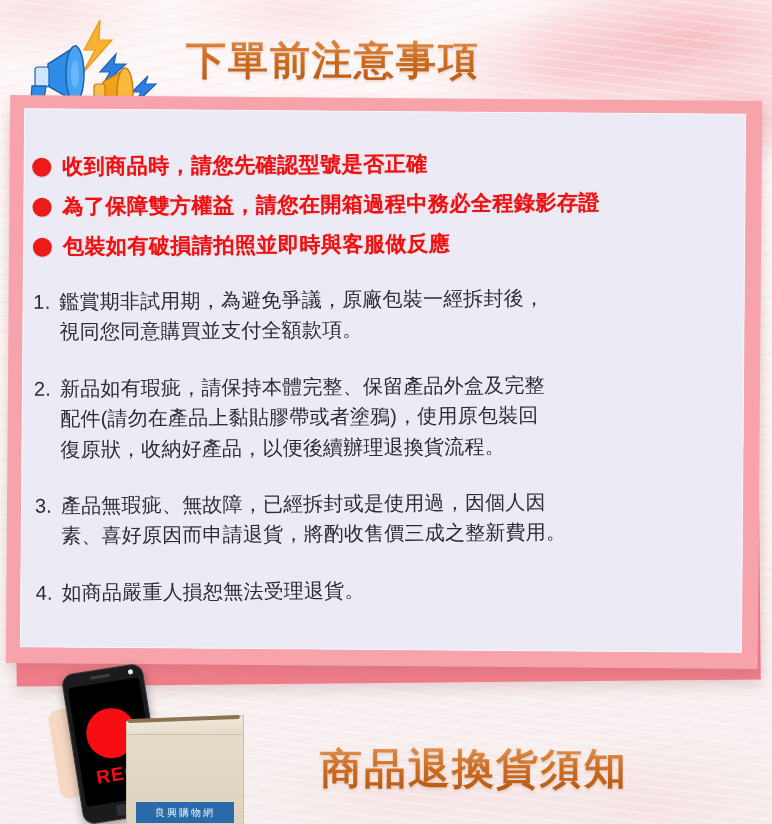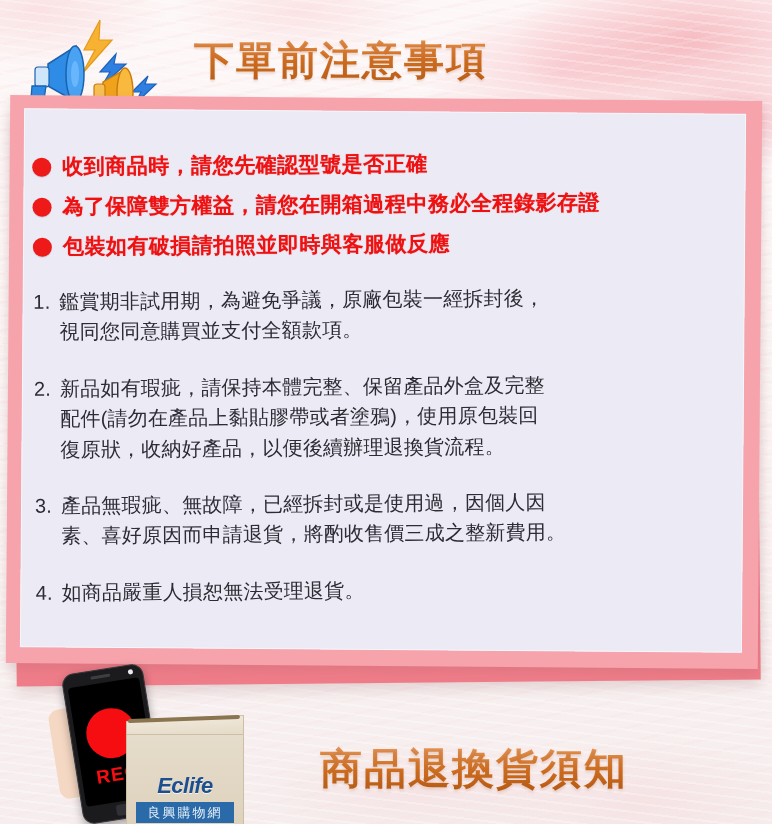--- a/index.html
+++ b/index.html
@@ -126,21 +126,21 @@
     font-size: 20px;
   }
   .note-body {
     flex: 1 1 auto;
   }
   .note-line { display: block; white-space: nowrap; }
 
   
   #title {
     position: absolute;
-    left: 194px;
+    left: 186px;
     top: 33px;
     font-size: 40px;
     font-weight: bold;
     letter-spacing: 2px;
     color: #e0792f;
     background: linear-gradient(180deg,#e8965a 0%, #d4701f 50%, #b85a16 100%);
     -webkit-background-clip: text;
     background-clip: text;
     -webkit-text-fill-color: transparent;
     text-shadow: 0 2px 2px rgba(160,90,40,0.18);
@@ -307,21 +307,21 @@
     right: 9px;
     bottom: 2px;
     height: 21px;
     background: #2a6aa8;
     display: flex;
     align-items: center;
     justify-content: center;
   }
   #box-band-text {
     color: #eaf2fa;
-    font-size: 13px;
+    font-size: 10px;
     letter-spacing: 2px;
   }
   .hand {
     position: absolute;
     background: #f5d8c4;
     border-radius: 10px;
   }
 </style>
 </head>
 <body>
@@ -431,20 +431,19 @@
       <div id="rec-label">REC</div>
     </div>
     <div id="phone-home"></div>
   </div>
 </div>
 
 <div id="box-group">
   <div id="box-lid"></div>
   <div id="box-tape"></div>
   <div id="box-body">
-    <div id="box-logo">Eclife</div>
     <div id="box-band">
       <span id="box-band-text">良興購物網</span>
     </div>
   </div>
 </div>
 
 <div id="footer-title">商品退換貨須知</div>
 
 </body></html>

